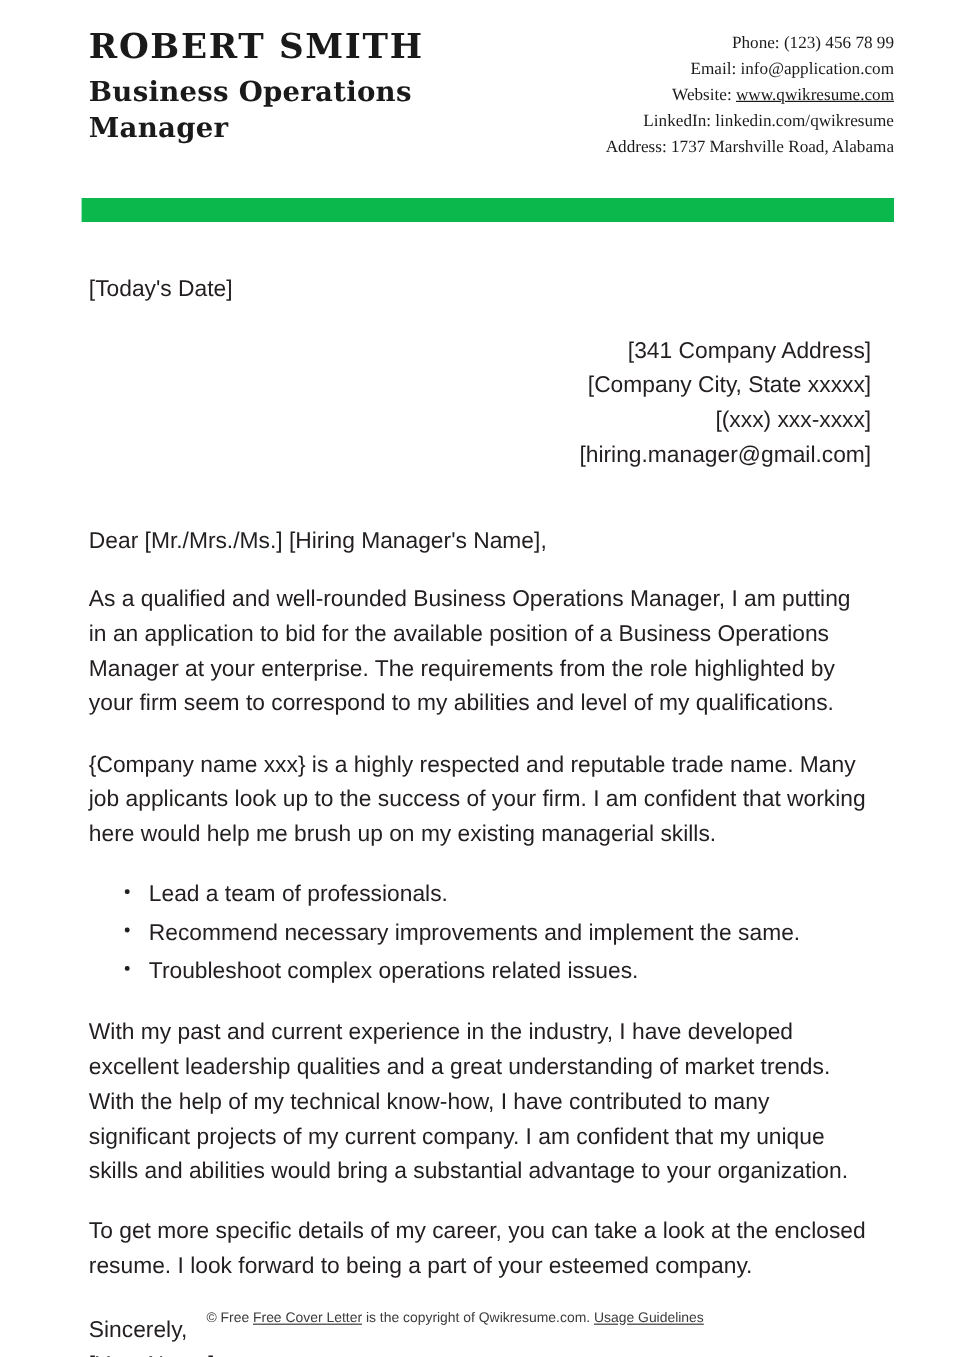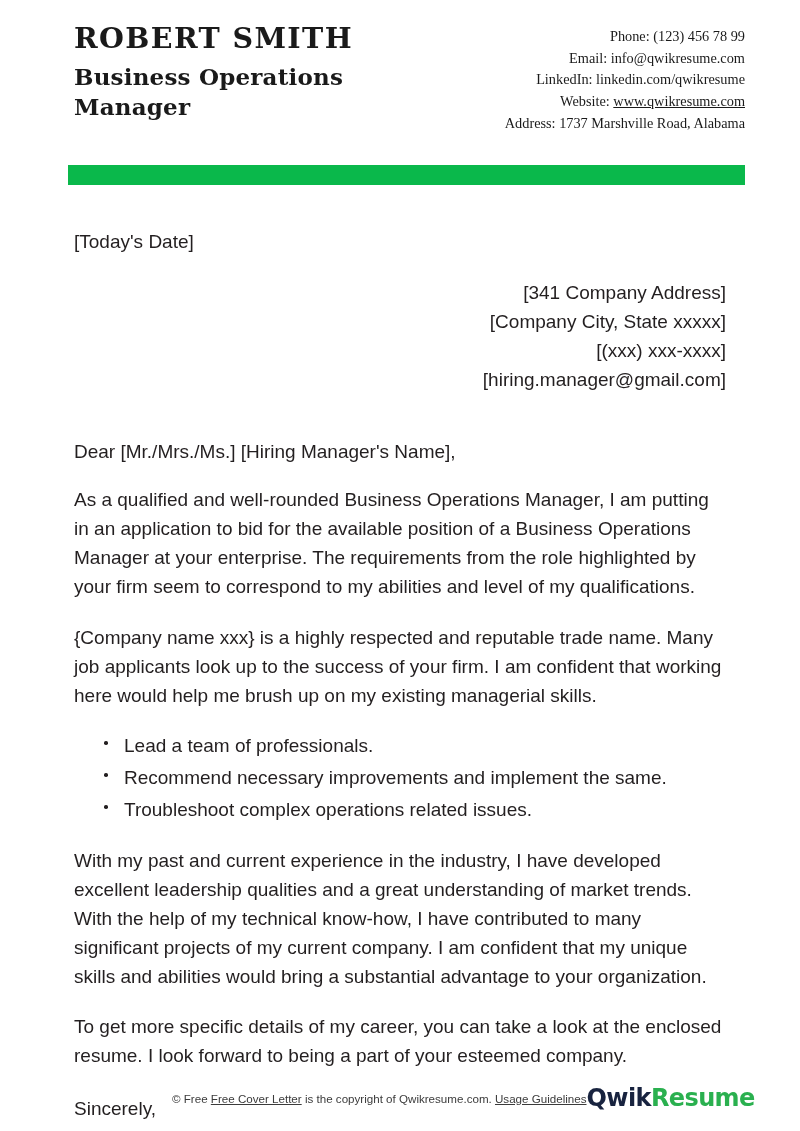--- a/index.html
+++ b/index.html
@@ -177,23 +177,23 @@
 
 <div class="page">
 
   <div class="header">
     <div class="header-left">
       <div class="applicant-name">ROBERT SMITH</div>
       <div class="applicant-title">Business Operations Manager</div>
     </div>
     <div class="header-right">
       <div class="contact-line">Phone: (123) 456 78 99</div>
-      <div class="contact-line">Email: info@qwikresume.com</div>
+      <div class="contact-line">Email: info@application.com</div>
+      <div class="contact-line"><span>Website: </span><a class="contact-link" href="#">www.qwikresume.com</a></div>
       <div class="contact-line">LinkedIn: linkedin.com/qwikresume</div>
-      <div class="contact-line"><span>Website: </span><a class="contact-link" href="#">www.qwikresume.com</a></div>
       <div class="contact-line wrap">Address: 1737 Marshville Road, Alabama</div>
     </div>
   </div>
 
   <div class="green-bar" style="background: rgb(10, 184, 75);"></div>
 
   <div class="content">
 
     <div class="date-line">[Today's Date]</div>
 
@@ -220,16 +220,15 @@
 
     <div class="signoff">
       <div>Sincerely,</div>
       <div>[Your Name]</div>
     </div>
 
   </div>
 
   <div class="footer">
     <div class="footer-text"><span>© Free </span><a class="footer-link" href="#">Free Cover Letter</a><span> is the copyright of Qwikresume.com. </span><a class="footer-link" href="#">Usage Guidelines</a></div>
-    <div class="logo"><span class="logo-qwik">Qwik</span><span class="logo-resume">Resume</span></div>
   </div>
 
 </div>
 
 </body></html>

